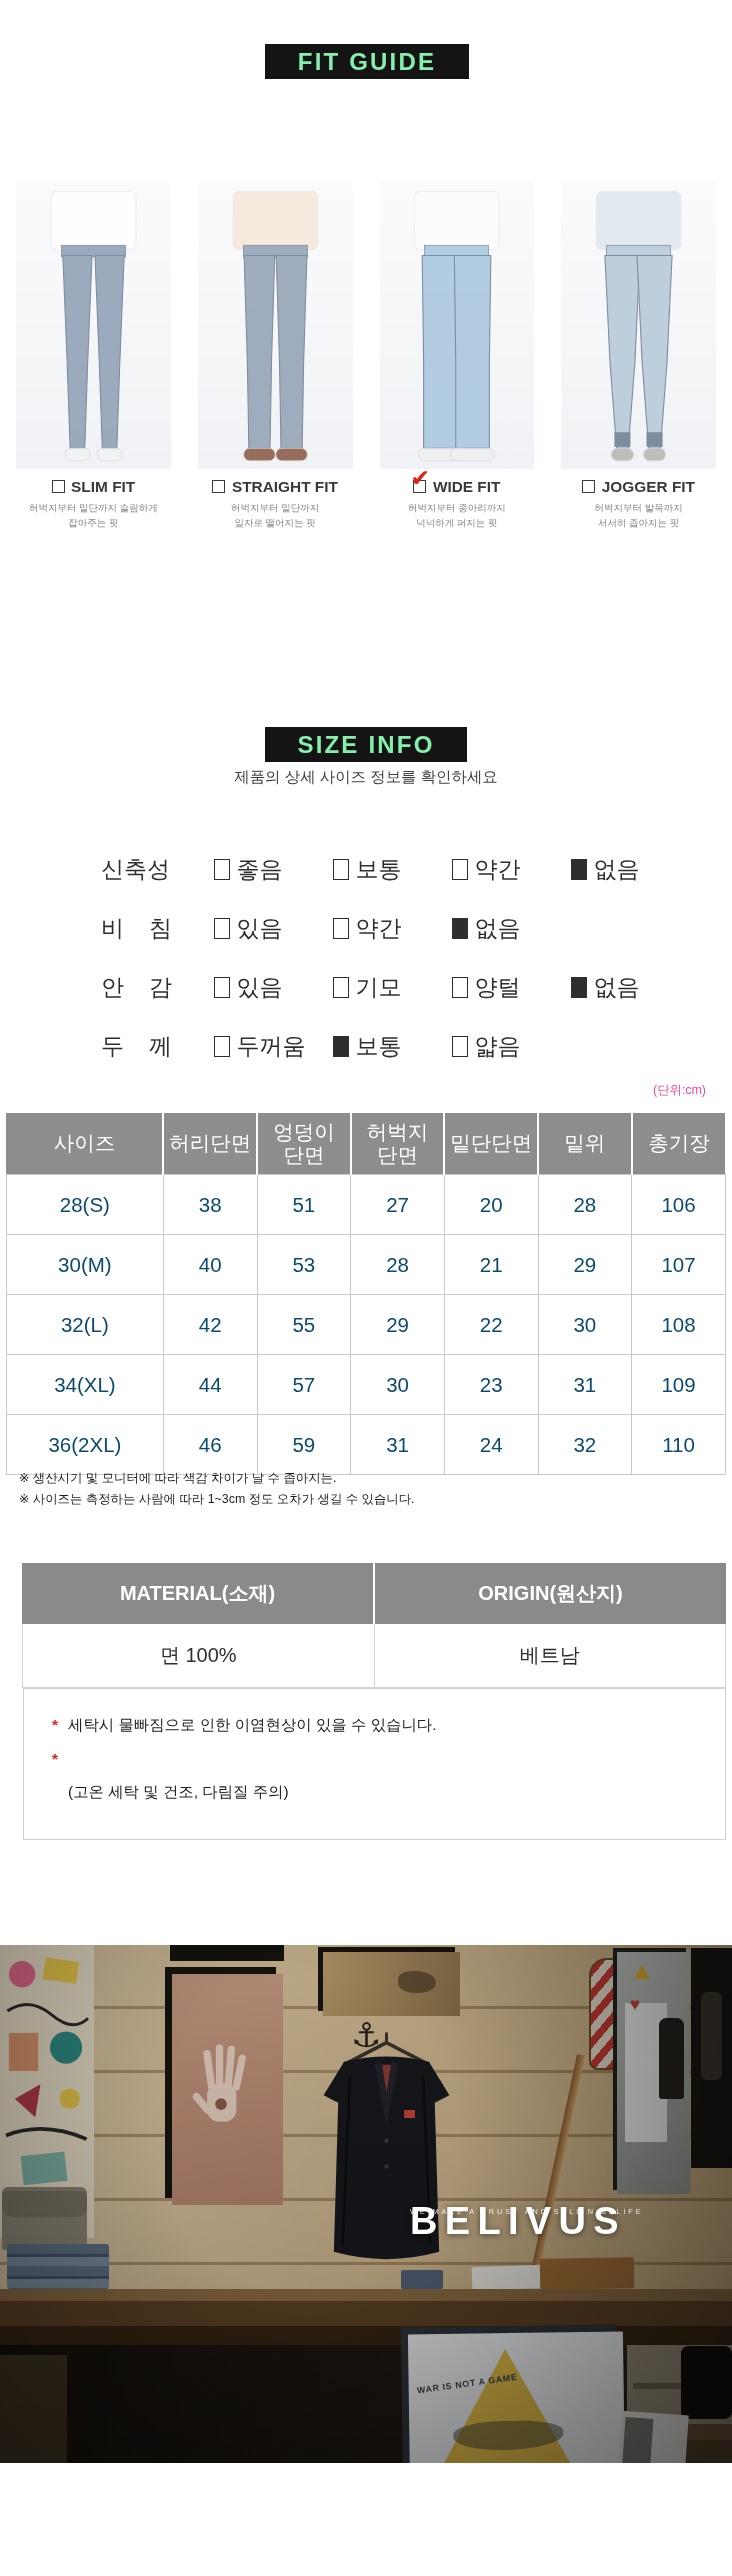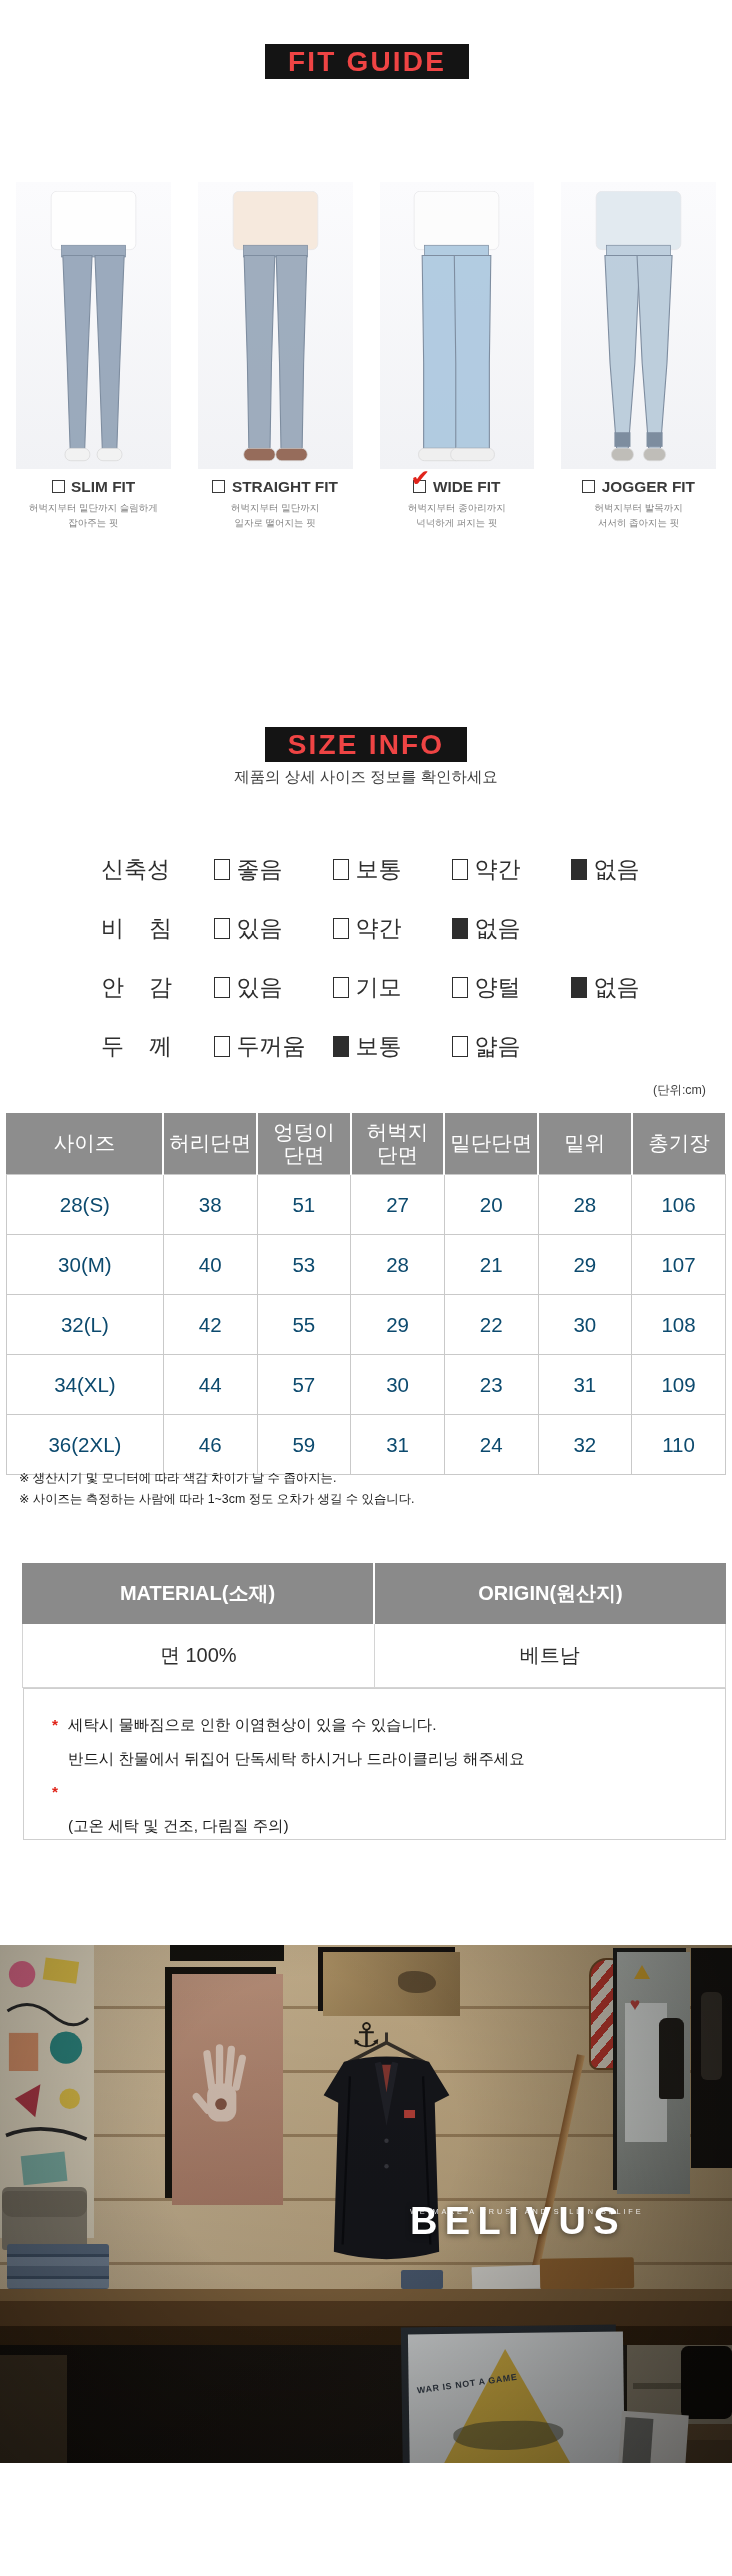--- a/index.html
+++ b/index.html
@@ -1,19 +1,19 @@
 <!DOCTYPE html>
 <html style="font-size:11.7px"><head>
 <meta charset="utf-8">
 <style>
   html,body{margin:0;padding:0;background:#fff;font-family:"Liberation Sans","DejaVu Sans",sans-serif;}
   .page{position:relative;width:732px;height:2576px;background:#fff;overflow:hidden;}
 
   
-  .banner{position:absolute;background:#141414;color:#ef4444;font-weight:bold;font-size:28px;
+  .banner{position:absolute;background:#141414;color:#86efac;font-weight:bold;font-size:24px;
           letter-spacing:2.2px;display:flex;align-items:center;justify-content:center;}
   #fit-banner{left:265px;top:44px;width:204px;height:35px;}
   #size-banner{left:265px;top:727px;width:202px;height:35px;}
 
   
   #fits{position:absolute;top:182px;left:0;width:732px;display:flex;gap:27px;padding:0 16px;box-sizing:border-box;}
   .fit-col{flex:1;text-align:center;}
   .fit-photo{height:287px;background:linear-gradient(180deg,#fbfbfd 0%,#f1f2f5 100%);
              display:flex;align-items:flex-end;justify-content:center;overflow:hidden;}
   .fit-photo svg{opacity:.88;}
@@ -27,21 +27,21 @@
   #size-sub{position:absolute;top:767px;left:0;width:732px;text-align:center;font-size:15.4px;color:#3f3f3f;}
 
   #attrs{position:absolute;top:840px;left:101px;}
   .attr-row{display:flex;align-items:center;height:59px;}
   .attr-name{width:71px;margin-right:42px;font-size:23px;color:#2e2e2e;
              text-align:justify;text-align-last:justify;}
   .opt{display:flex;align-items:center;width:119px;font-size:23px;color:#2e2e2e;flex:none;}
   .obox{width:16px;height:20.5px;border:1.5px solid #2e2e2e;margin-right:6.6px;flex:none;box-sizing:border-box;}
   .obox.filled{background:#2e2e2e;}
 
-  #unit{position:absolute;top:1082px;right:26px;font-size:12.4px;color:#404040;text-align:center;}
+  #unit{position:absolute;top:1082px;right:26px;font-size:12.4px;color:#ec4899;text-align:center;}
 
   #size-table{position:absolute;left:5.9px;top:1113px;width:720px;border-collapse:collapse;table-layout:fixed;}
   #size-table th{background:#8d8d8d;color:#fff;font-weight:normal;font-size:20.5px;height:61px;
                  border-right:2.2px solid #fff;line-height:1.12;padding:0;}
   #size-table th:last-child{border-right:none;text-align:center;}
   #size-table td{height:57px;text-align:center;font-size:20.5px;color:#0c4a6e;border:0.7px solid #c9c9c9;}
   #size-table col.c0{width:157px;}
 
   #notes{position:absolute;top:1468px;left:19px;font-size:12.4px;color:#1d1d1d;line-height:1.7;}
 
@@ -374,24 +374,20 @@
       <div class="mv">베트남</div>
     </div>
   </div>
 
   <div id="care">
       <div class="care-line">
         <span class="star">*</span>
         <span>세탁시 물빠짐으로 인한 이염현상이 있을 수 있습니다.</span>
       </div>
       <div class="care-line">
-        <span class="star"></span>
-        <span>반드시 찬물에서 뒤집어 단독세탁 하시거나 드라이클리닝 해주세요</span>
-      </div>
-      <div class="care-line">
         <span class="star">*</span>
       </div>
       <div class="care-line">
         <span class="star"></span>
         <span>(고온 세탁 및 건조, 다림질 주의)</span>
       </div>
     </div>
 
   <div id="photo">
     <div class="wall"></div>

